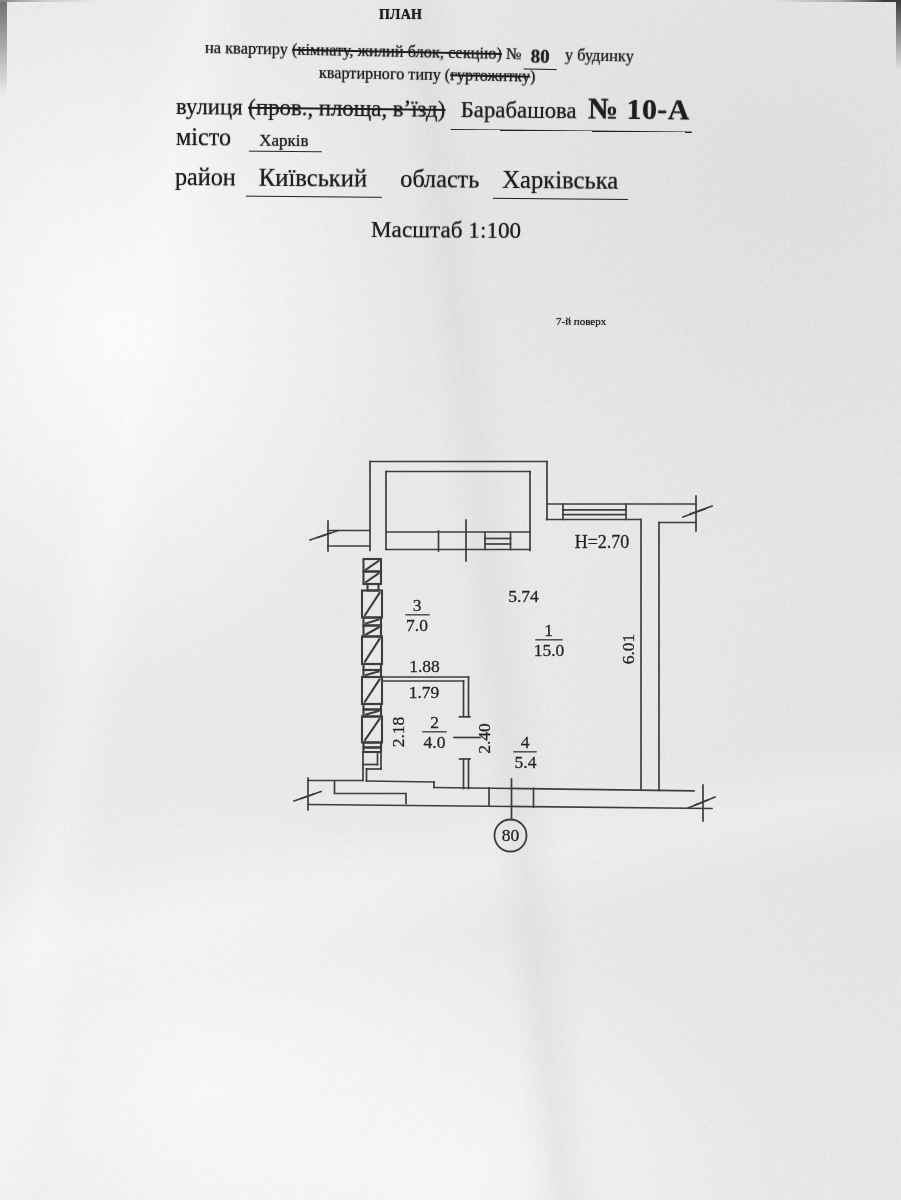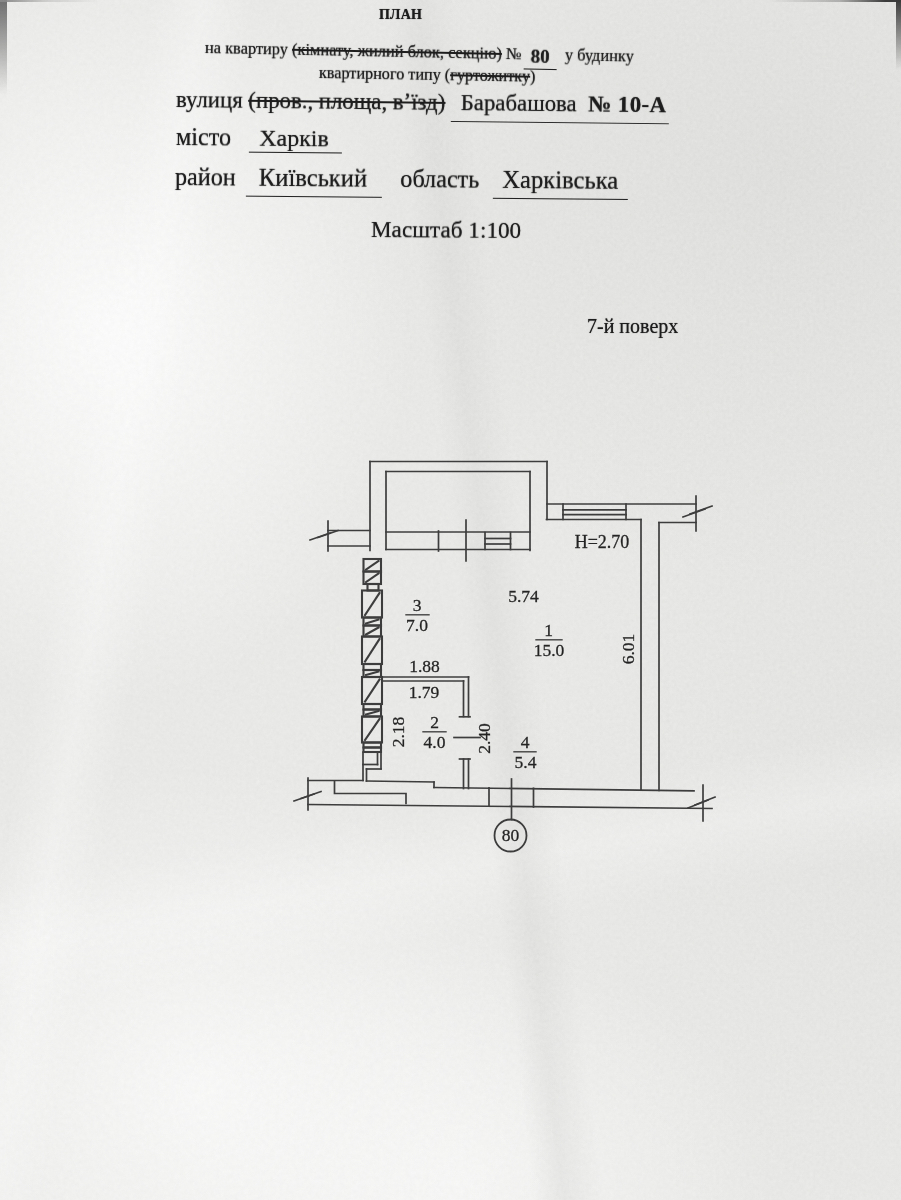--- a/index.html
+++ b/index.html
@@ -46,29 +46,29 @@
 <div class="abs" style="left:0;top:0;width:901px;height:2px;background:linear-gradient(90deg,#888 0,rgba(150,150,150,.35) 45px,rgba(190,190,190,0) 100px,rgba(190,190,190,0) 770px,rgba(110,110,110,.45) 840px,#3c3c3c 885px);"></div>
 
 <div class="abs" style="right:0;top:0;width:5px;height:70px;background:linear-gradient(180deg,#3a3a3a,rgba(120,120,120,0));"></div>
 
 <div class="hdr abs" id="t1" style="left:379px;top:7px;font-size:14px;font-weight:bold;letter-spacing:0.2px;">ПЛАН</div>
 
 <div class="hdr abs" id="t2" style="left:205px;top:36px;font-size:16.4px;transform:translateZ(0) rotate(1.15deg);">на квартиру <span class="strike">(кімнату, жилий блок, секцію)</span> № <b id="t2b" style="font-size:19px;border-bottom:1.6px solid #222;padding:0 7px 1px 7px;margin-left:-2px;display:inline-block;transform:translateY(3px);">80</b>&nbsp;&nbsp;у будинку</div>
 
 <div class="hdr abs" id="t3" style="left:319px;top:64px;font-size:16.2px;transform:translateZ(0) rotate(1deg);">квартирного типу (<span class="strike">гуртожитку</span>)</div>
 
-<div class="hdr abs" id="t4" style="left:176px;top:87px;font-size:22.8px;transform:translateZ(0) rotate(0.62deg);">вулиця <span class="strike" id="t4a">(пров., площа, вʼїзд)</span> <span id="t4b" style="border-bottom:1.8px solid #222;padding:0 2px 5px 4px;display:inline-block;">&nbsp;Барабашова&nbsp;&nbsp;<b id="t4c" style="font-size:23px;letter-spacing:0.4px;">№ 10-А</b></span></div>
-
-<div class="hdr abs" id="t5" style="left:176px;top:122.5px;font-size:24.2px;transform:translateZ(0) rotate(0.5deg);">місто <span id="t5a" style="border-bottom:1.8px solid #222;padding:0 13px 0 10px;margin-left:12px;display:inline-block;font-size:24px;">Харків</span></div>
+<div class="hdr abs" id="t4" style="left:176px;top:87px;font-size:22.8px;transform:translateZ(0) rotate(0.62deg);">вулиця <span class="strike" id="t4a">(пров., площа, вʼїзд)</span> <span id="t4b" style="border-bottom:1.8px solid #222;padding:0 2px 5px 4px;display:inline-block;">&nbsp;Барабашова&nbsp;&nbsp;<b id="t4c" style="font-size:30px;letter-spacing:0.4px;">№ 10-А</b></span></div>
+
+<div class="hdr abs" id="t5" style="left:176px;top:122.5px;font-size:24.2px;transform:translateZ(0) rotate(0.5deg);">місто <span id="t5a" style="border-bottom:1.8px solid #222;padding:0 13px 0 10px;margin-left:12px;display:inline-block;font-size:17px;">Харків</span></div>
 
 <div class="hdr abs" id="t6" style="left:175px;top:163px;font-size:24.2px;transform:translateZ(0) rotate(0.5deg);">район <span id="t6a" style="border-bottom:1.8px solid #222;padding:0 15px 4px 13px;margin-left:4px;display:inline-block;font-size:24.6px;">Київський</span>&nbsp;&nbsp; область <span id="t6b" style="border-bottom:1.8px solid #222;padding:0 10px 4px 9px;margin-left:8px;display:inline-block;font-size:24.6px;">Харківська</span></div>
 
 <div class="hdr abs" id="t7" style="left:371px;top:216px;font-size:23.2px;transform:translateZ(0) rotate(0.4deg);">Масштаб 1:100</div>
 
-<div class="hdr abs" id="t8" style="left:587px;top:315px;font-size:20px;">7-й поверх</div>
+<div class="hdr abs" id="t8" style="left:556px;top:315px;font-size:11px;">7-й поверх</div>
 
 <svg class="abs" style="left:0;top:0;" width="901" height="1200" viewBox="0 0 901 1200" fill="none" stroke="#3d3d3d" stroke-width="1.7" stroke-linecap="square">
   <filter id="pb" x="-5%" y="-5%" width="110%" height="110%">
       <feGaussianBlur stdDeviation="0.45"></feGaussianBlur>
     </filter>
   <g id="plan" filter="url(#pb)">
 
   <g>
     <path d="M370,461.5 H547"></path>
     <path d="M386,471.5 H530"></path>

